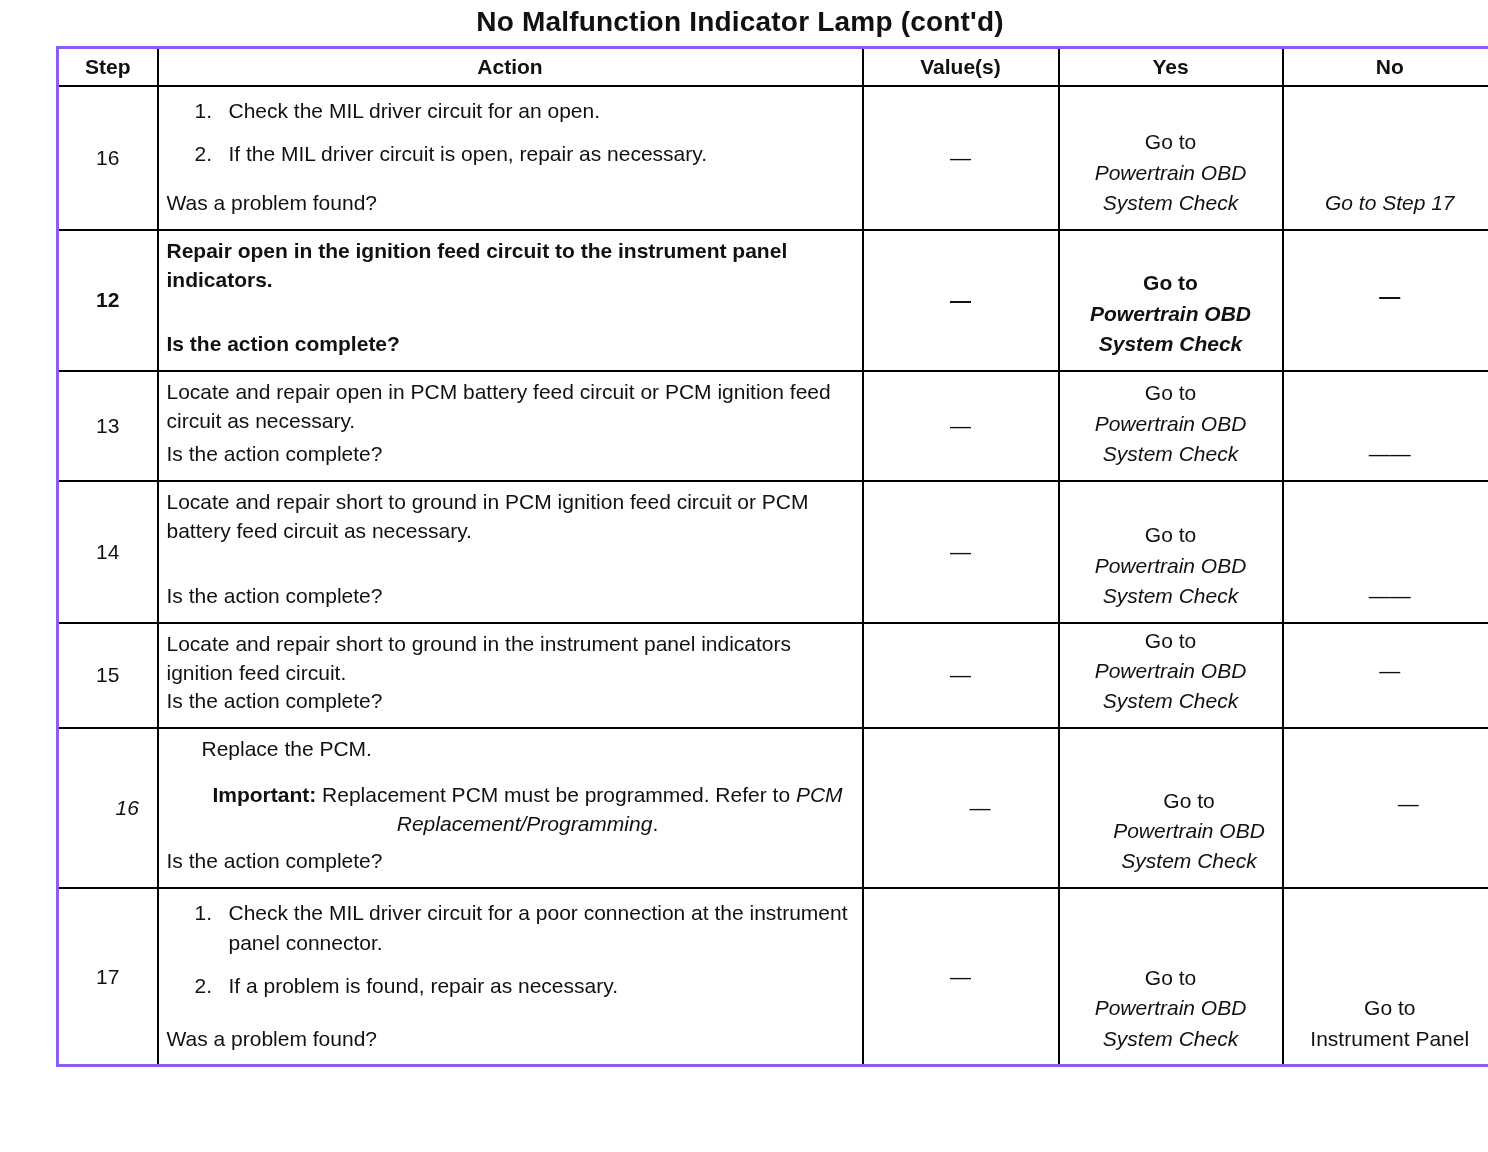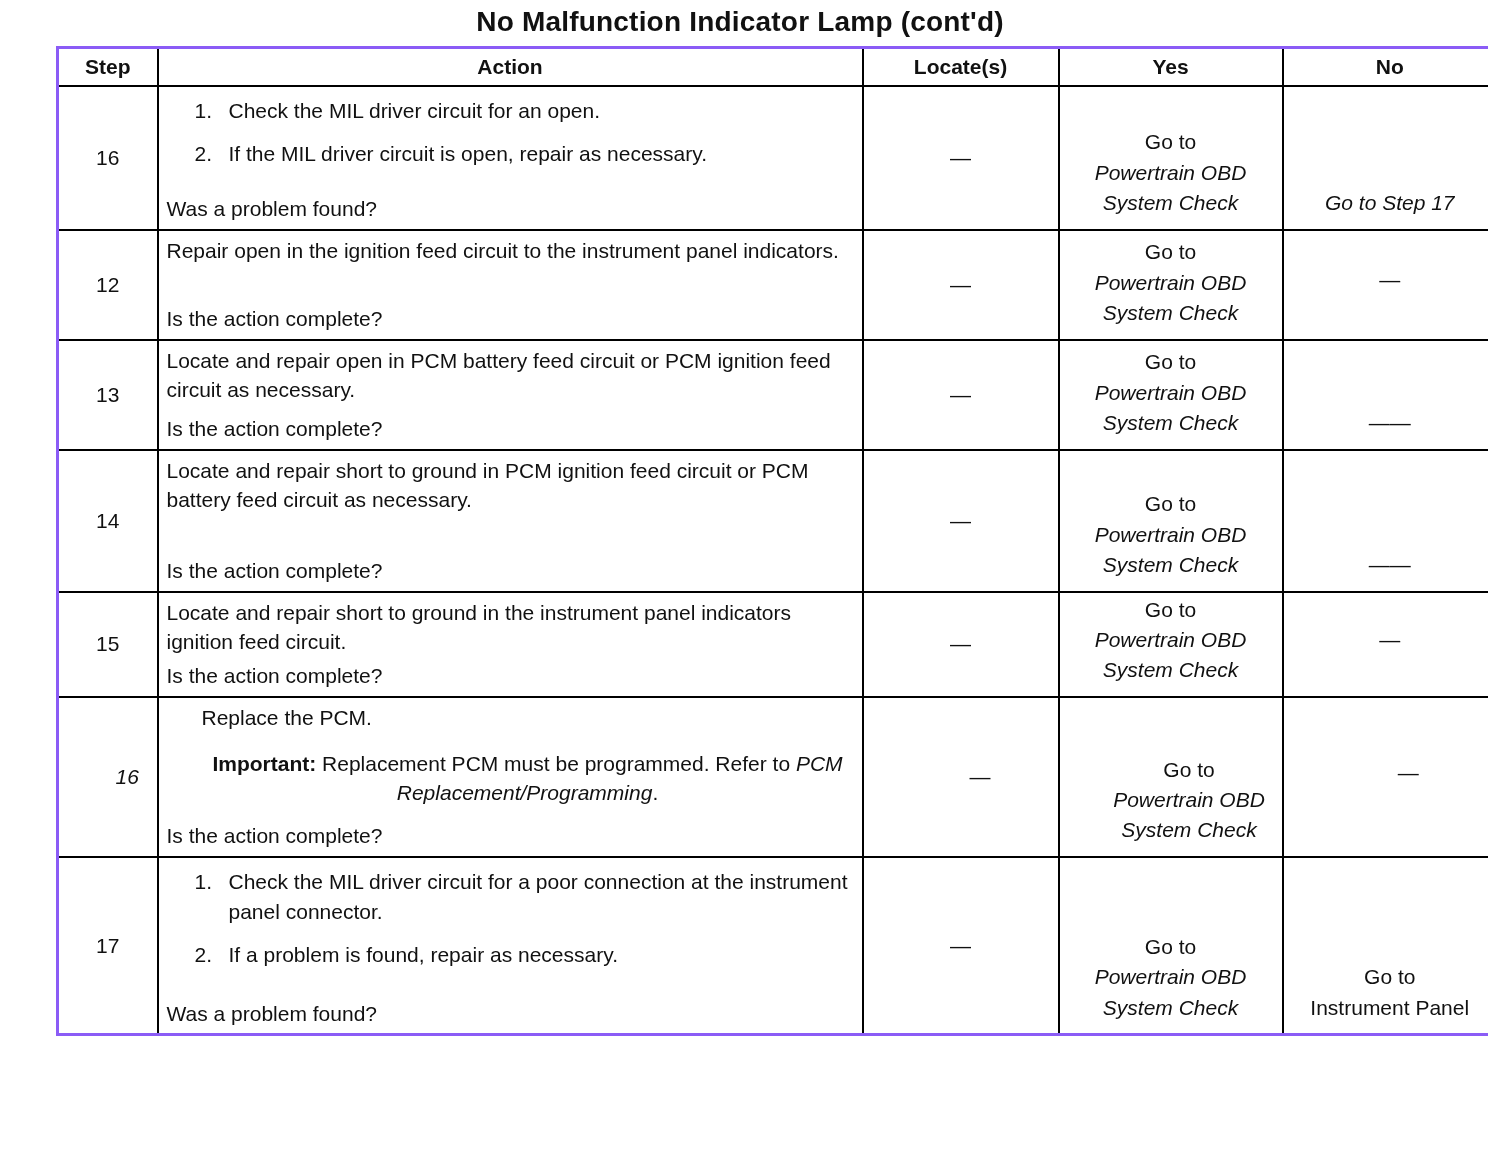--- a/index.html
+++ b/index.html
@@ -10,30 +10,30 @@
   th,td{border:2px solid #000;box-sizing:border-box;}
   thead th{font-size:21px;font-weight:bold;height:38px;text-align:center;padding:2px 4px;}
   td{font-size:21px;}
   td.step{text-align:center;vertical-align:middle;padding:0 4px;}
   td.action{vertical-align:top;text-align:left;padding:3px 8px 30px 8px;position:relative;line-height:1.42;}
   .para{margin:2px 0 6px 0;}
   .para.gap-above{margin-top:16px;text-align:center;}
   .numitem{display:flex;margin:6px 0 14px 0;padding-left:28px;}
   .num{flex:0 0 34px;}
   .numtext{flex:1 1 auto;}
-  .question{position:absolute;left:8px;bottom:5px;white-space:nowrap;}
+  .question{position:absolute;left:8px;bottom:11px;white-space:nowrap;}
   td.values{text-align:center;vertical-align:middle;padding:0 4px;}
   td.yes{text-align:center;vertical-align:bottom;padding:2px 6px 10px 6px;line-height:1.45;}
   td.no{text-align:center;padding:2px 6px 10px 6px;line-height:1.45;}
   td.no.vmiddle{vertical-align:middle;}
   td.no.vbottom{vertical-align:bottom;}
   .it{font-style:italic;}
   
   tr.r11 td{height:144px;}
-  tr.r12 td{height:110px;}
+  tr.r12 td{height:141px;font-weight:bold;}
   tr.r13 td{height:110px;}
   tr.r14 td{height:142px;}
   tr.r15 td{height:104px;}
   tr.r16 td{height:160px;padding-left:43px;}
   tr.r17 td{height:178px;}
 </style>
 </head>
 <body>
 
 <div class="page">
@@ -44,21 +44,21 @@
       <col style="width:100px">
       <col style="width:705px">
       <col style="width:196px">
       <col style="width:224px">
       <col style="width:215px">
     </colgroup>
     <thead>
       <tr>
         <th>Step</th>
         <th>Action</th>
-        <th>Locate(s)</th>
+        <th>Value(s)</th>
         <th>Yes</th>
         <th>No</th>
       </tr>
     </thead>
     <tbody>
         <tr class="r11">
           <td class="step">16</td>
           <td class="action">
             <div class="numitem">
               <span class="num">1.</span>

